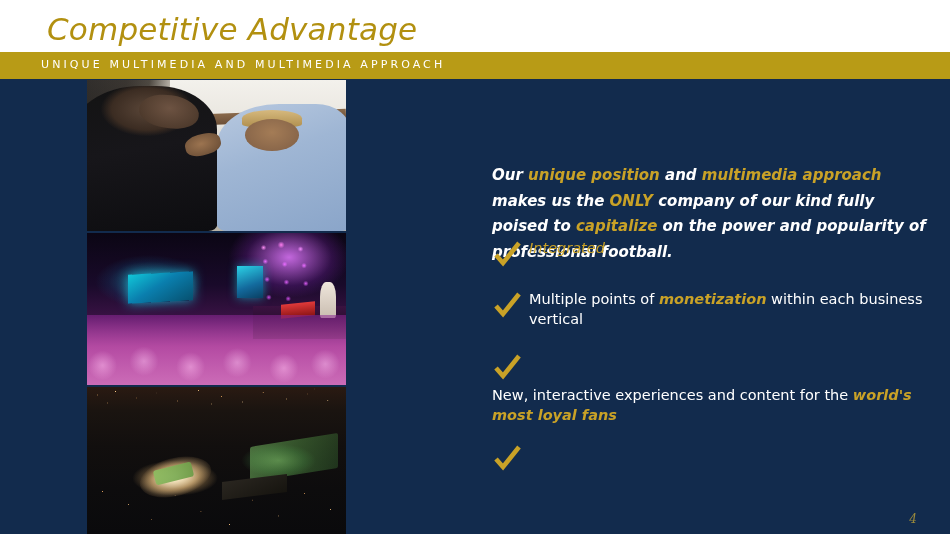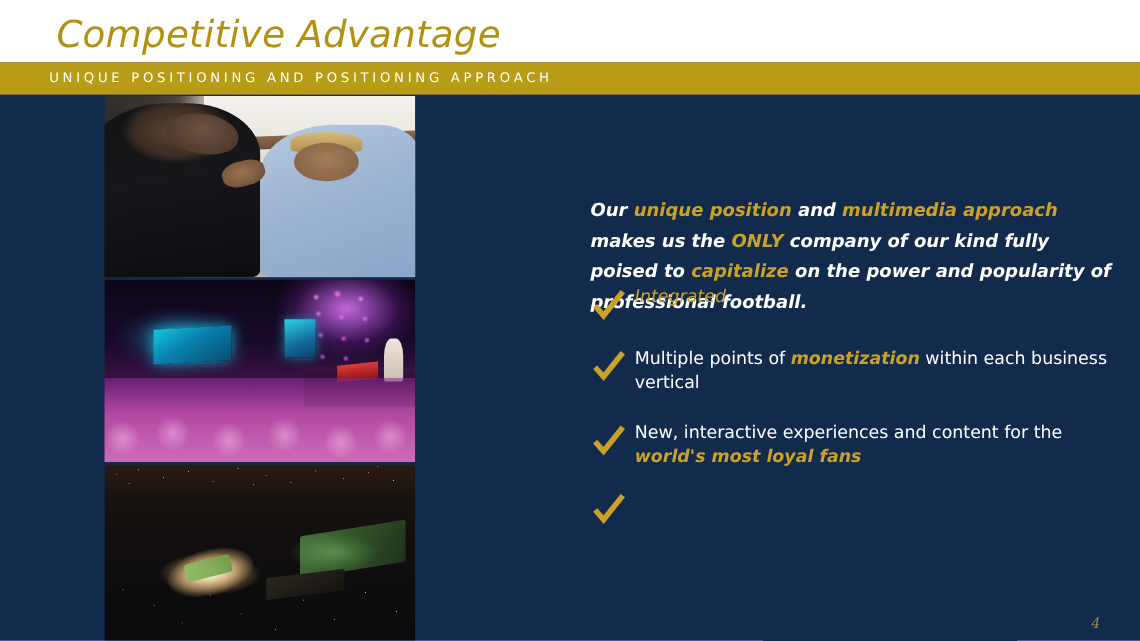--- a/index.html
+++ b/index.html
@@ -8,21 +8,21 @@
     background: #ffffff;
   }
   body {
     font-family: "Liberation Sans", sans-serif;
   }
   .slide {
     position: relative;
     width: 950px;
     height: 534px;
     overflow: hidden;
-    background: #4c1d95;
+    background: #000000;
   }
 
   
   .header-white {
     position: absolute;
     left: 0; top: 0;
     width: 950px;
     height: 52px;
     background: #ffffff;
   }
@@ -330,21 +330,21 @@
   }
   .btext .lead-bold {
     color: #C9A227;
     font-style: italic;
     font-weight: normal;
   }
   .btext .sub { color: #FFFFFF; }
 
   .b1 { margin-bottom: 17px; }
   .b2 { margin-bottom: 20px; }
-  .b3 { margin-bottom: 15px; }
+  .b3 { margin-bottom: 15px; flex-direction: column; }
   .b4 { margin-bottom: 17px; }
 
   .page-num {
     position: absolute;
     right: 33px;
     bottom: 8px;
     font-family: "DejaVu Serif", serif;
     font-style: italic;
     font-size: 12px;
     color: #9A8A3C;
@@ -354,21 +354,21 @@
 <body>
 
 <div class="slide">
 
   <div class="header-white"></div>
 
   <div class="slide-title">Competitive Advantage</div>
 
   <div class="gold-bar"></div>
 
-  <div class="subtitle">UNIQUE POSITIONING AND POSITIONING APPROACH</div>
+  <div class="subtitle">UNIQUE MULTIMEDIA AND MULTIMEDIA APPROACH</div>
 
   <div class="body-bg"></div>
 
   <div class="photo-stack">
 
     <div class="photo photo-1">
       <div class="p1-bg"></div>
       <div class="p1-wall"></div>
       <div class="p1-rail"></div>
       <div class="p1-rail2"></div>

